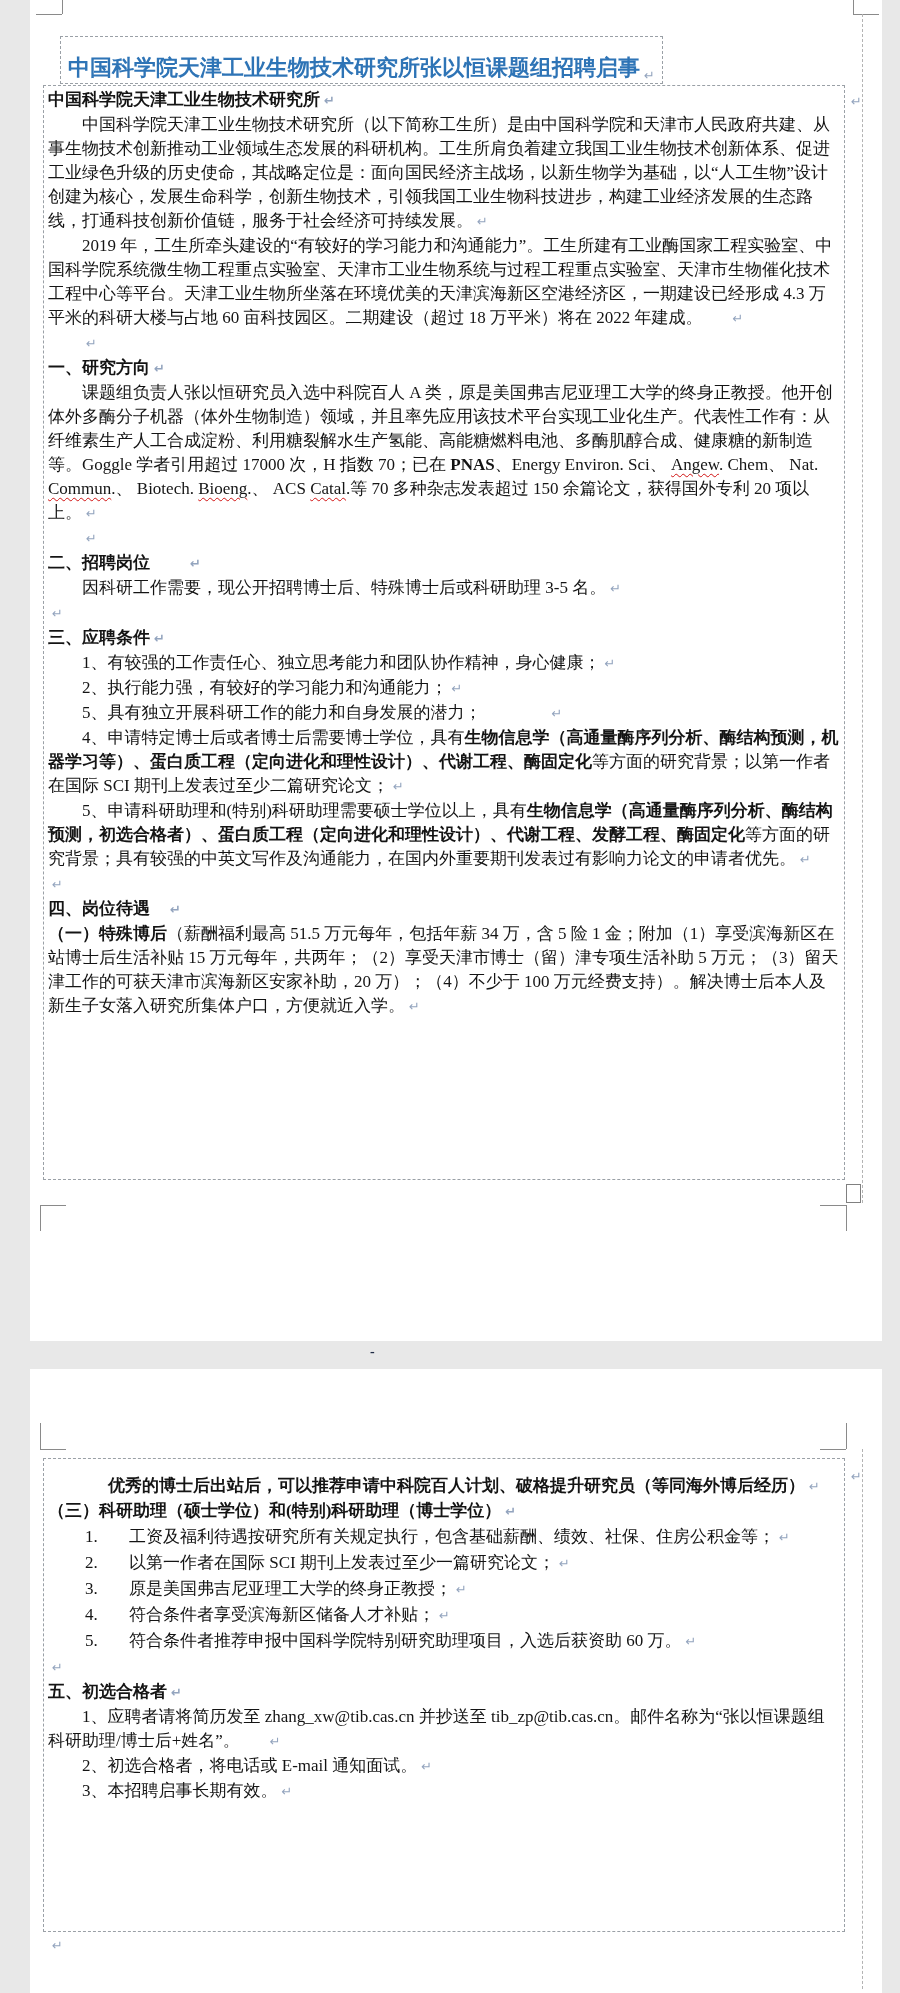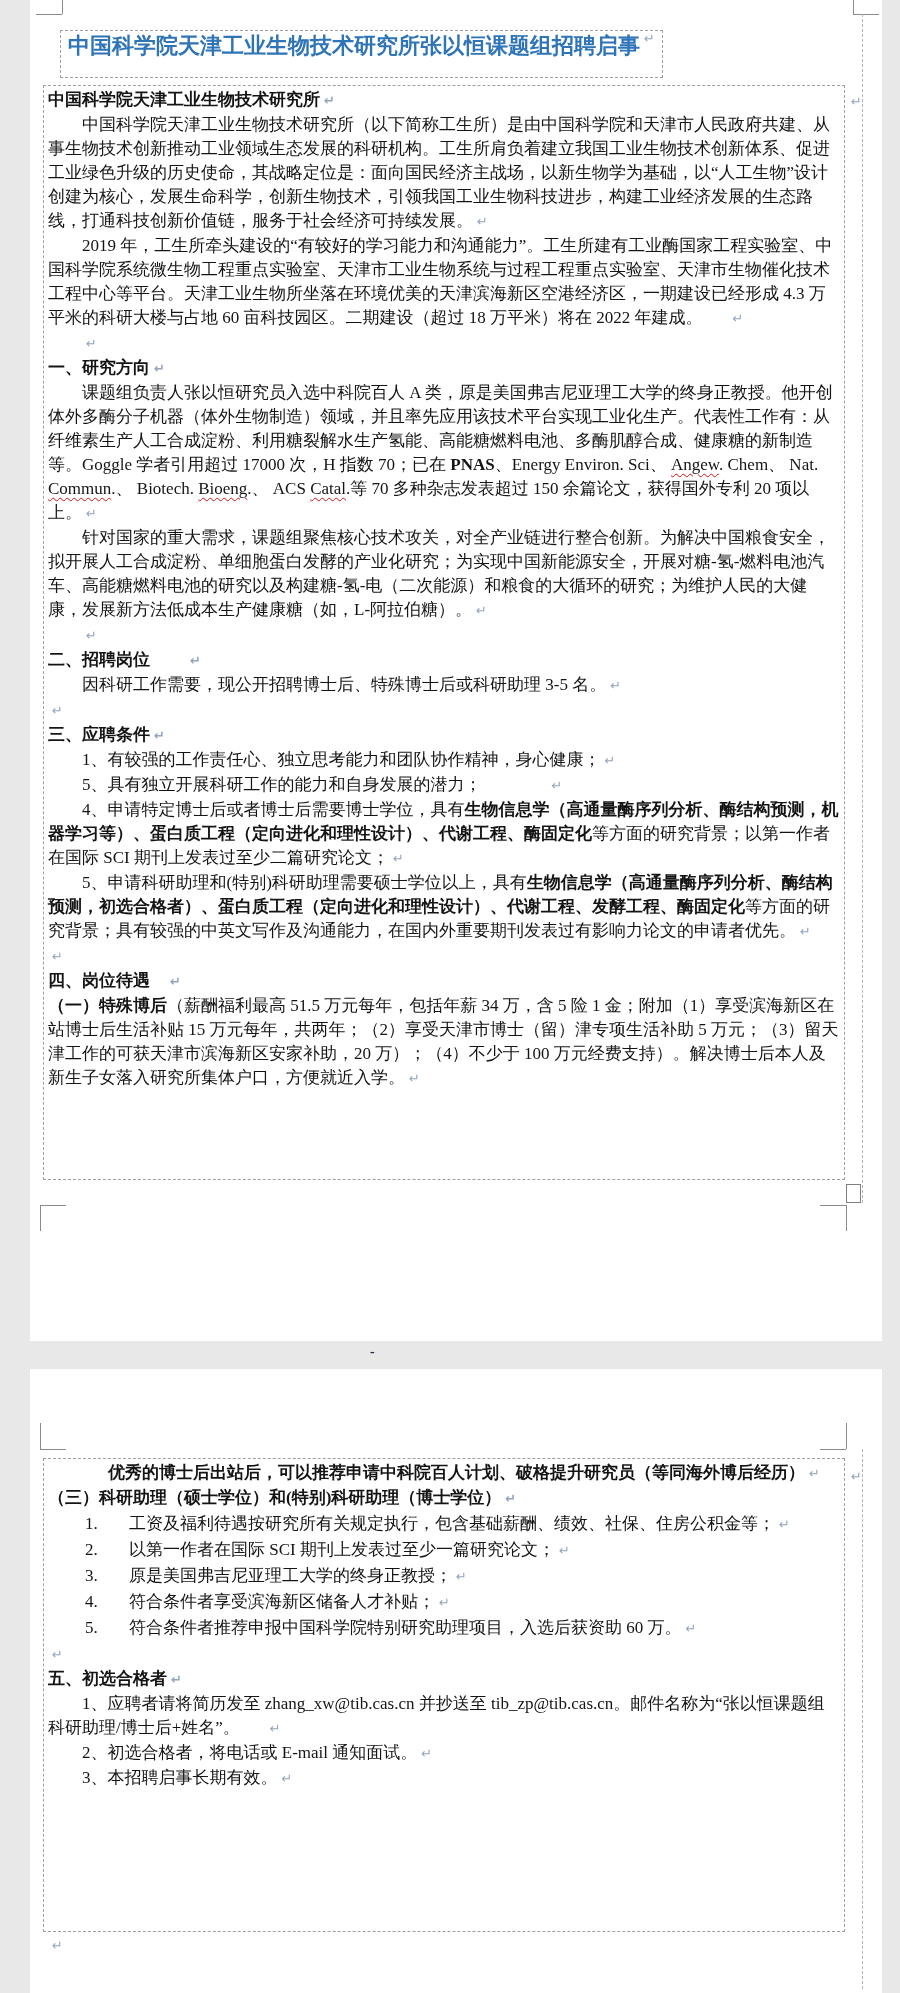--- a/index.html
+++ b/index.html
@@ -3,31 +3,31 @@
 <meta charset="utf-8">
 <style>
   html,body{margin:0;padding:0;background:#e8e8e8;}
   #canvas{position:relative;width:900px;height:1993px;background:#e8e8e8;overflow:hidden;
           font-family:"Liberation Serif","DejaVu Serif",serif;}
   .page{position:absolute;left:30px;width:852px;background:#ffffff;}
   #page1{top:0;height:1341px;}
   #page2{top:1369px;height:624px;}
   .gap-dash{position:absolute;left:370px;top:1344px;font:bold 14px "Liberation Serif",serif;color:#1f2a44;}
   
-  .title-box{position:absolute;left:30px;top:30px;width:601px;height:46px;border:1px dashed #9aa0a6;
-             display:flex;align-items:flex-start;justify-content:center;background:#fff;}
+  .title-box{position:absolute;left:30px;top:36px;width:601px;height:46px;border:1px dashed #9aa0a6;
+             display:flex;align-items:flex-end;justify-content:center;background:#fff;}
   .title-text{font-size:22px;font-weight:bold;color:#2E74B6;white-space:nowrap;}
   
   .docbox{position:absolute;left:13px;border:1px dashed #9aa0a6;font-size:17px;line-height:24px;
           color:#141414;padding:2px 4px;box-sizing:border-box;background:#fff;}
   #page1-content{top:85px;width:802px;height:1095px;}
   #page2-content{top:89px;width:802px;height:474px;}
   .ln{min-height:24px;}
   .i2{text-indent:34px;}
-  .i4{text-indent:60px;}
+  .i4{text-indent:60px;margin-top:13px;}
   .h{font-weight:bold;}
   .num{padding-left:37px;text-indent:0;margin:1px 0;}
   .no{display:inline-block;width:44px;}
   .rb{font-weight:bold;}
   .ru{text-decoration-color:#3B6FC4;text-underline-offset:3px;text-decoration-thickness:1.5px;}
   .rw{text-decoration:underline wavy #d11313;text-underline-offset:3px;text-decoration-thickness:1px;}
   .pw{color:#93A4BE;font-family:"DejaVu Sans",sans-serif;font-size:13px;margin-left:4px;}
   .spil{position:absolute;color:#93A4BE;font-family:"DejaVu Sans",sans-serif;font-size:13px;}
   
   .mk{position:absolute;background:#8a8a8a;}
@@ -44,27 +44,27 @@
       <span class="title-text">中国科学院天津工业生物技术研究所张以恒课题组招聘启事</span>
       <span class="pw">↵</span>
     </div>
     <div class="docbox" id="page1-content">
         <div class="ln h"><span class="rb">中国科学院天津工业生物技术研究所</span><span class="pw">↵</span></div>
         <div class="ln i2"><span>中国科学院天津工业生物技术研究所（以下</span><span class="ru">简称工生所</span><span>）是由中国科学院和天津市人民政府共建、从事生物技术创新推动工业领域生态发展的科研机构。</span><span class="ru">工生所</span><span>肩负着建立我国工业生物技术创新体系、促进工业绿色升级的历史使命，其战略定位是：面向国民经济主战场，以新生物学为基础，以“人工生物”设计创建为核心，发展生命科学，创新生物技术，引领我国工业生物科技进步，构建工业经济发展的生态路线，打通科技创新价值链，服务于社会经济可持续发展。</span><span class="pw">↵</span></div>
         <div class="ln i2"><span>2019 年，</span><span class="ru">工生所牵头</span><span>建设的“有较好的学习能力和沟通能力”。</span><span class="ru">工生所建有</span><span>工业</span><span class="ru">酶国家</span><span>工程实验室、中国科学院系统微生物工程重点实验室、天津市工业生物系统与过程工程重点实验室、天津市生物催化技术工程中心等平台。天津工业生物所坐落在环境优美的天津滨海新区空港经济区，一期建设已经形成 4.3 万平米的科研大楼与占地 60 亩科技园区。二期建设（超过 18 万平米）将在 2022 年建成。</span><span class="pw" style="margin-left: 30px;">↵</span></div>
         <div class="ln i2"><span class="pw">↵</span></div>
         <div class="ln h"><span class="rb">一、研究方向</span><span class="pw">↵</span></div>
         <div class="ln i2"><span>课题组负责人张以恒研究员入选中科院百人 A 类，原是美国弗吉尼亚理工大学的终身正教授。他开创</span><span class="ru">体外多酶分子</span><span>机器（体外生物制造）领域，并且率先应用该技术平台实现工业化生产。代表性工作有：从纤维素生产人工合成淀粉、利用糖裂解水生产氢能、高能糖燃料电池、</span><span class="ru">多酶肌醇</span><span>合成、</span><span class="ru">健康糖</span><span>的新制造等。Goggle 学者引用超过 17000 次，H 指数 70；已在 </span><span class="rb">PNAS</span><span>、Energy Environ. Sci、 </span><span class="rw">Angew</span><span>. Chem、 Nat. </span><span class="rw">Commun</span><span>.、 Biotech. </span><span class="rw">Bioeng</span><span>.、 ACS </span><span class="rw">Catal</span><span>.等 70 多种杂志发表超过 150 余篇论文，获得国外专利 20 项以上。</span><span class="pw">↵</span></div>
-        <div class="ln i2"><span>针对国家的重大需求，课题组聚焦核心技术攻关，对全产业链进行整合创新。为解决中国粮食安全，拟开展人工合成淀粉、单细胞蛋白发酵的产业化研究；为实现中国新能源安全，开展对糖-氢-燃料电池汽车、高能糖燃料电池的研究以及构建糖-氢-电（二次能源）和粮食的大循环的研究；为维护人民的大健康，发展新方法低成本生产健康糖（如，L-阿拉伯糖）。</span><span class="pw">↵</span></div>
         <div class="ln i2"><span class="pw">↵</span></div>
         <div class="ln h"><span class="rb">二、招聘岗位</span><span class="pw" style="margin-left: 40px;">↵</span></div>
         <div class="ln i2"><span>因科研工作需要，现公开招聘博士后、特殊博士后或科研助理 3-5 名。</span><span class="pw">↵</span></div>
         <div class="ln "><span class="pw">↵</span></div>
         <div class="ln h"><span class="rb">三、应聘条件</span><span class="pw">↵</span></div>
         <div class="ln i2"><span>1、有较强的工作责任心、独立思考能力和团队协作精神，身心健康；</span><span class="pw">↵</span></div>
+        <div class="ln i2"><span>2、执行能力强，有较好的学习能力和沟通能力；</span><span class="pw">↵</span></div>
         <div class="ln i2"><span>5、具有独立开展科研工作的能力和自身发展的潜力；</span><span class="pw" style="margin-left: 70px;">↵</span></div>
         <div class="ln i2"><span>4、申请特定博士后或者博士后需要博士学位，具有</span><span class="rb">生物信息学（高通量酶序列分析、酶结构预测，机器学习等）、蛋白质工程（定向进化和理性设计）、代谢工程、酶固定化</span><span>等方面的研究背景；以第一作者在国际 SCI 期刊上发表过至少二篇研究论文；</span><span class="pw">↵</span></div>
         <div class="ln i2"><span>5、申请科研助理和(特别)科研助理需要硕士学位以上，具有</span><span class="rb">生物信息学（高通量酶序列分析、酶结构预测，初选合格者）、蛋白质工程（定向进化和理性设计）、代谢工程、发酵工程、酶固定化</span><span>等方面的研究背景；具有较强的中英文写作及沟通能力，在国内外重要期刊发表过有影响力论文的申请者优先。</span><span class="pw">↵</span></div>
         <div class="ln "><span class="pw">↵</span></div>
         <div class="ln h"><span class="rb">四、岗位待遇</span><span class="pw" style="margin-left: 20px;">↵</span></div>
         <div class="ln "><span class="rb">（一）特殊博后</span><span>（薪酬福利最高 51.5 万元每年，包括年薪 34 万，含 5 险 1 金；附加（1）享受滨海新区在站博士后生活补贴 15 万元每年，共两年；（2）享受天津市博士（留）津专项生活补助 5 万元；（3）留天津工作的可获天津市滨海新区安家补助，20 万）；（4）不少于 100 万元经费支持）。解决博士后本人及新生子女落入研究所集体户口，方便就近入学。</span><span class="pw">↵</span></div>
       </div>
   </div>
 
   <div class="page" id="page2">

